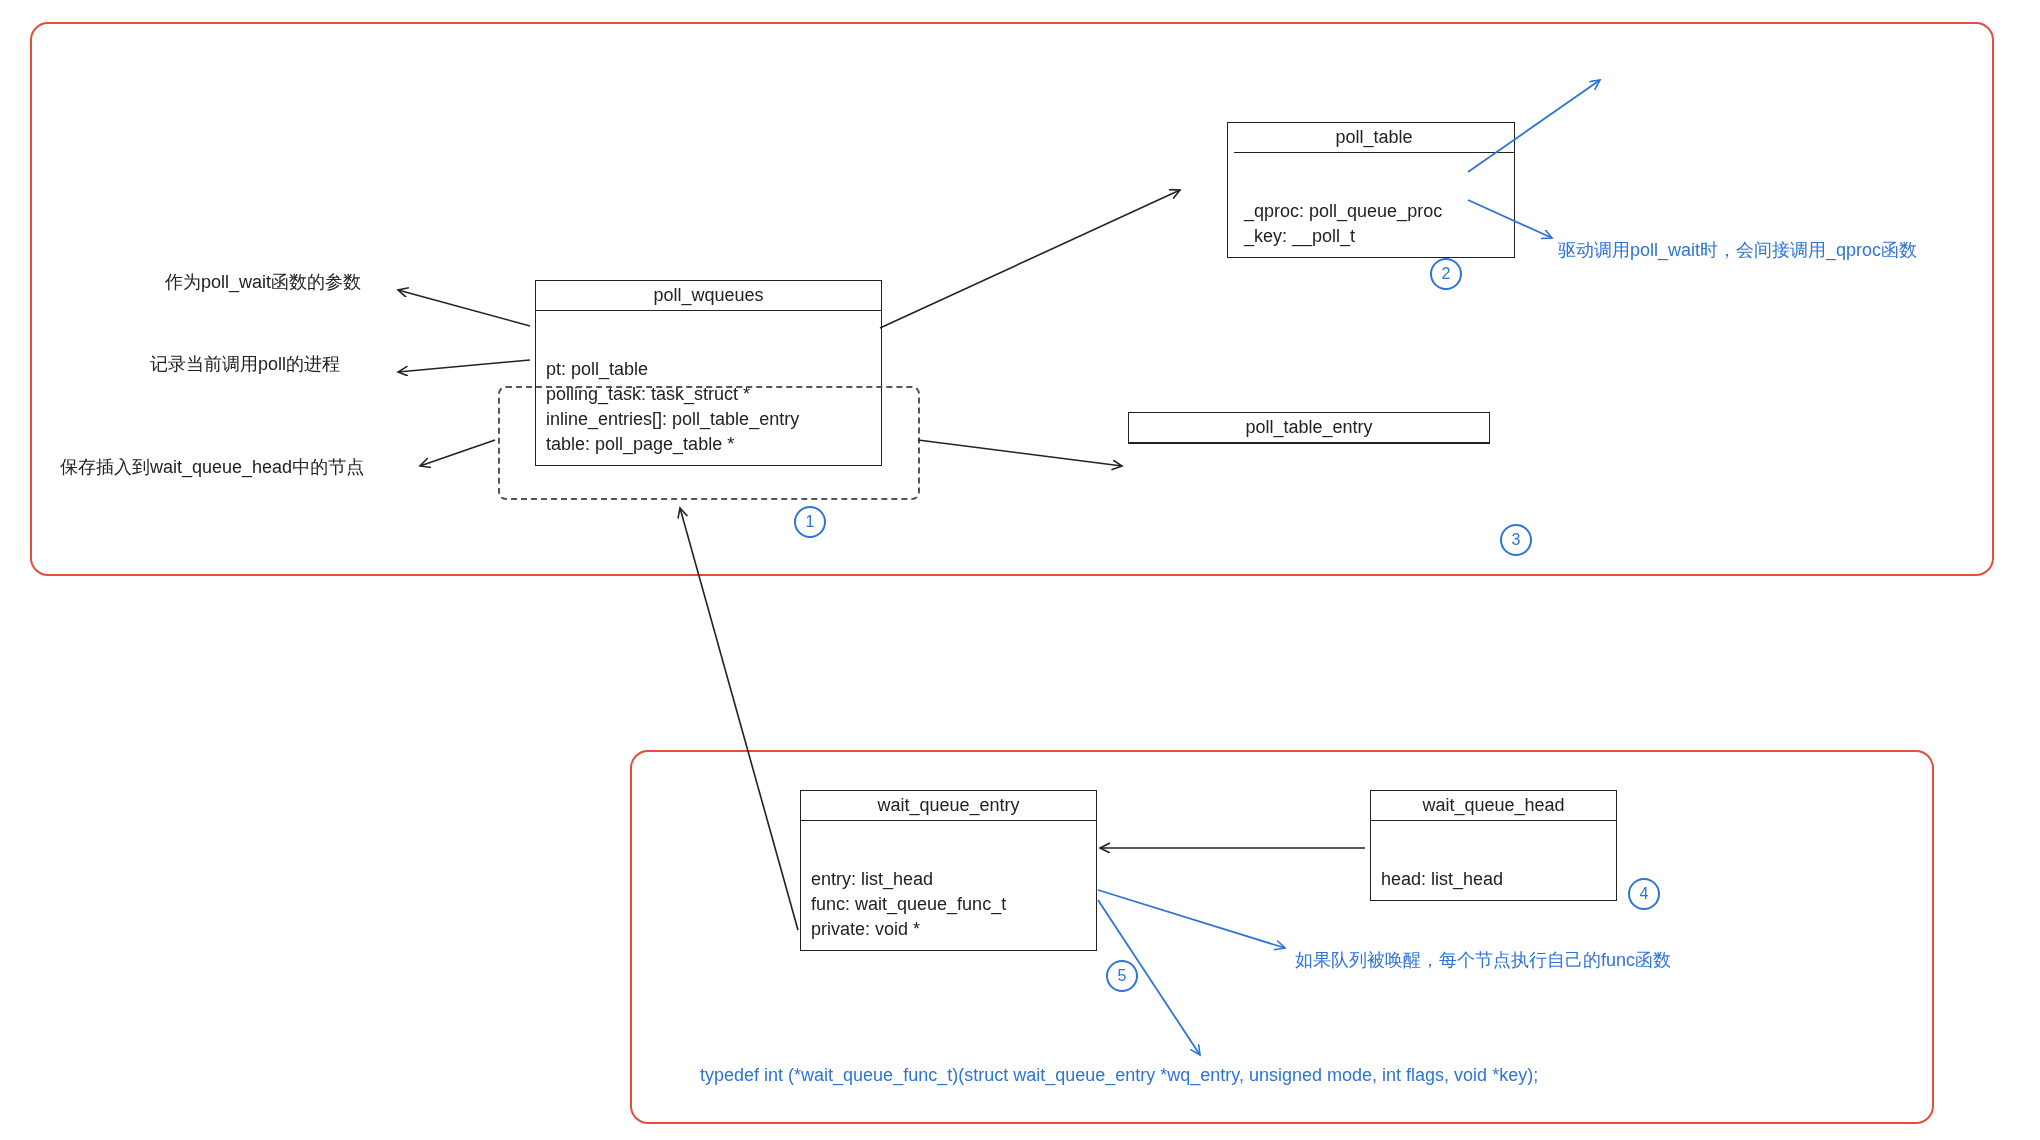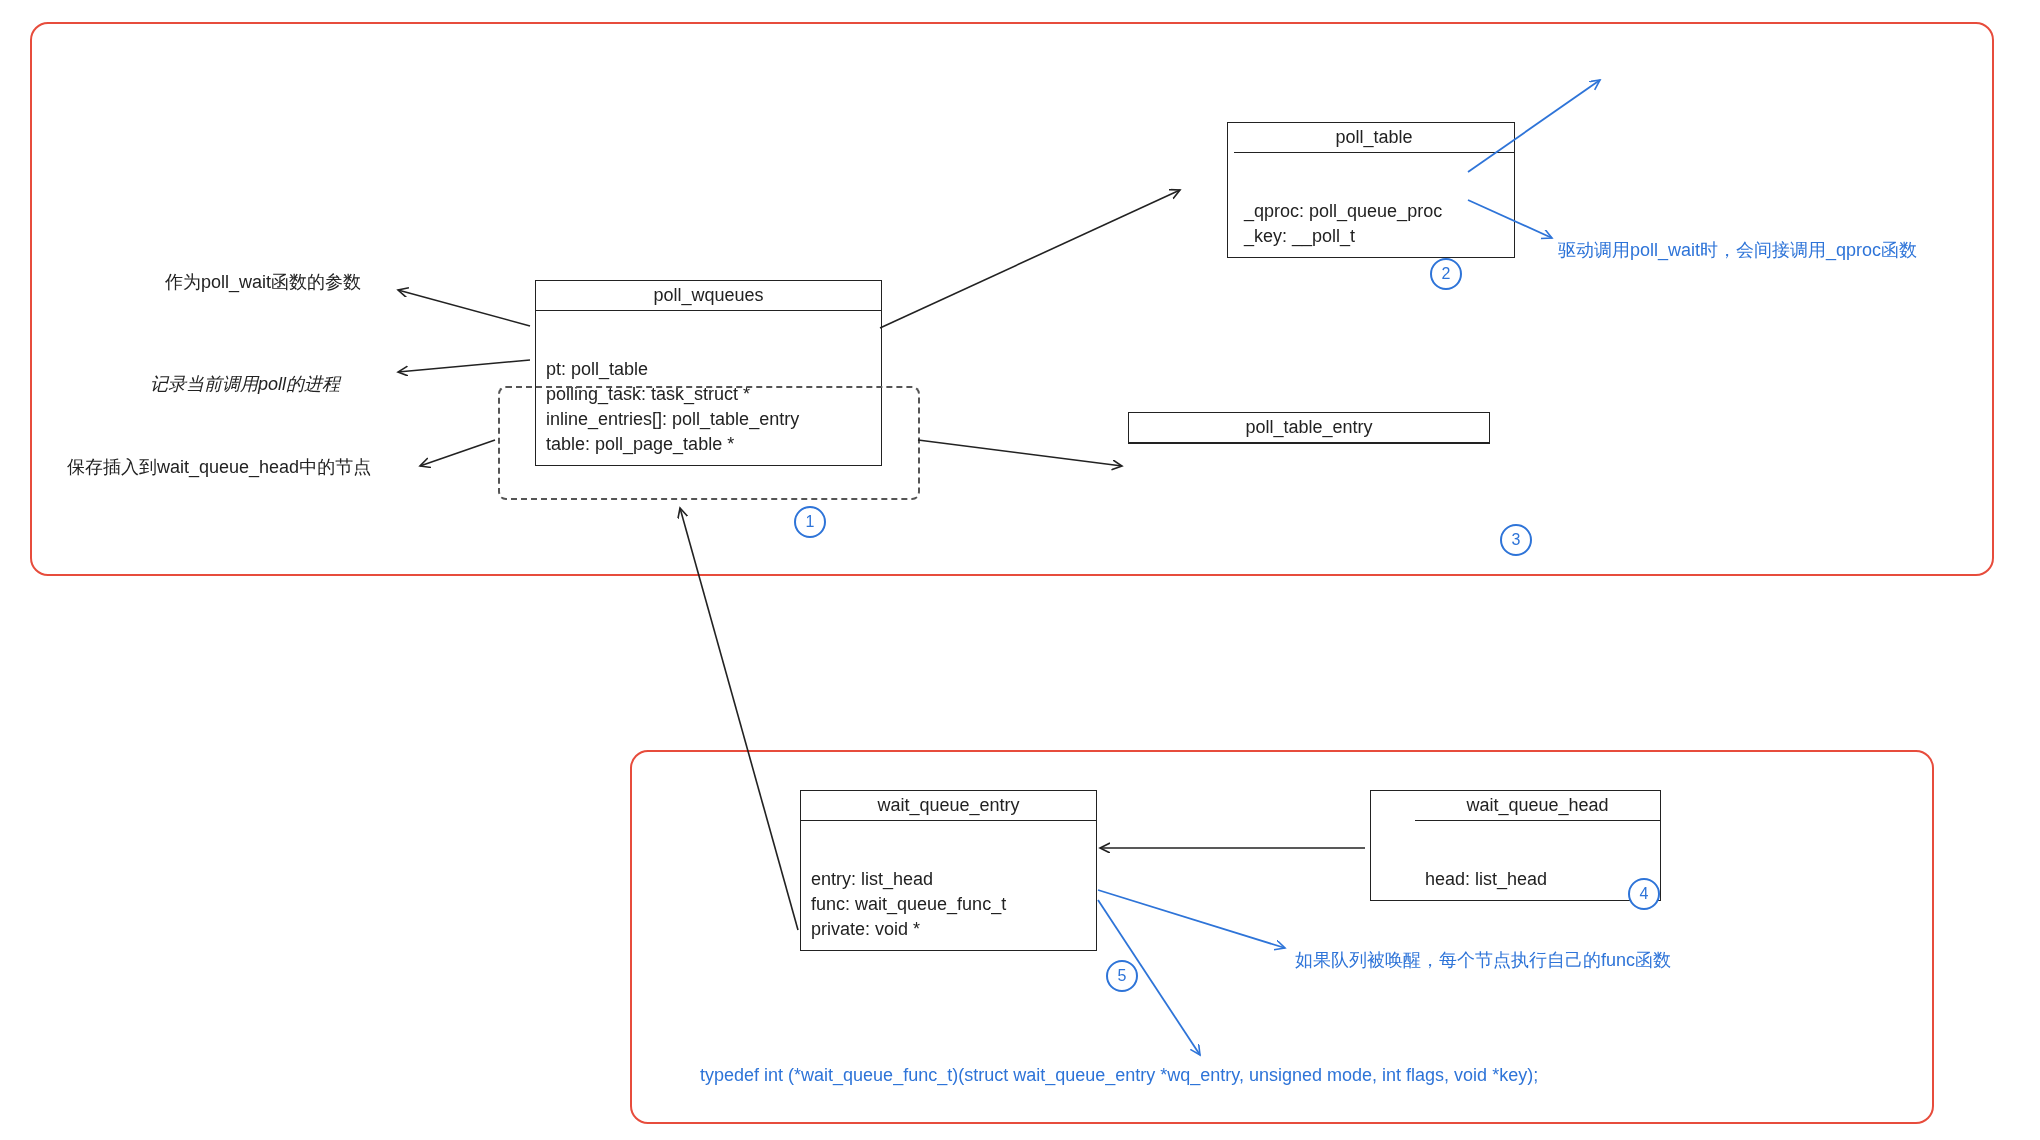--- a/index.html
+++ b/index.html
@@ -114,21 +114,21 @@
 
 <div class="entity" style="left:800px; top:790px; width:295px;">
   <div class="title">wait_queue_entry</div>
   <div class="body">
     <div class="field">entry: list_head</div>
     <div class="field">func: wait_queue_func_t</div>
     <div class="field">private: void *</div>
   </div>
 </div>
 
-<div class="entity" style="left:1370px; top:790px; width:245px;padding-left:44px;">
+<div class="entity" style="left:1370px; top:790px; width:245px;">
   <div class="title">wait_queue_head</div>
   <div class="body">
     <div class="field">head: list_head</div>
   </div>
 </div>
 
 <div class="badge" style="left:794px; top:506px;">
       <span>1</span>
     </div>
 <div class="badge" style="left:1430px; top:258px;">
@@ -142,22 +142,22 @@
     </div>
 <div class="badge" style="left:1106px; top:960px;">
       <span>5</span>
     </div>
 
 <div class="note-blue" style="left:1558px; top:238px;">驱动调用poll_wait时，会间接调用_qproc函数</div>
 <div class="note-blue" style="left:1295px; top:948px;">如果队列被唤醒，每个节点执行自己的func函数</div>
 <div class="note-blue" style="left:700px; top:1065px;">typedef int (*wait_queue_func_t)(struct wait_queue_entry *wq_entry, unsigned mode, int flags, void *key);</div>
 
 <div class="note-black" style="left:165px; top:270px;">作为poll_wait函数的参数</div>
-<div class="note-black" style="left:150px; top:372px;font-style:italic;">记录当前调用poll的进程</div>
-<div class="note-black" style="left:67px; top:455px;">保存插入到wait_queue_head中的节点</div>
+<div class="note-black" style="left:150px; top:352px;">记录当前调用poll的进程</div>
+<div class="note-black" style="left:60px; top:455px;">保存插入到wait_queue_head中的节点</div>
 
 <svg class="arrows">
   <defs>
     <marker id="arrow-black" markerWidth="12" markerHeight="12" refX="10" refY="5" orient="auto" markerUnits="userSpaceOnUse">
       <path d="M0,0 L10,5 L0,10" fill="none" stroke="#222" stroke-width="1.6"></path>
     </marker>
     <marker id="arrow-blue" markerWidth="12" markerHeight="12" refX="10" refY="5" orient="auto" markerUnits="userSpaceOnUse">
       <path d="M0,0 L10,5 L0,10" fill="none" stroke="#2e74d8" stroke-width="1.6"></path>
     </marker>
   </defs>

